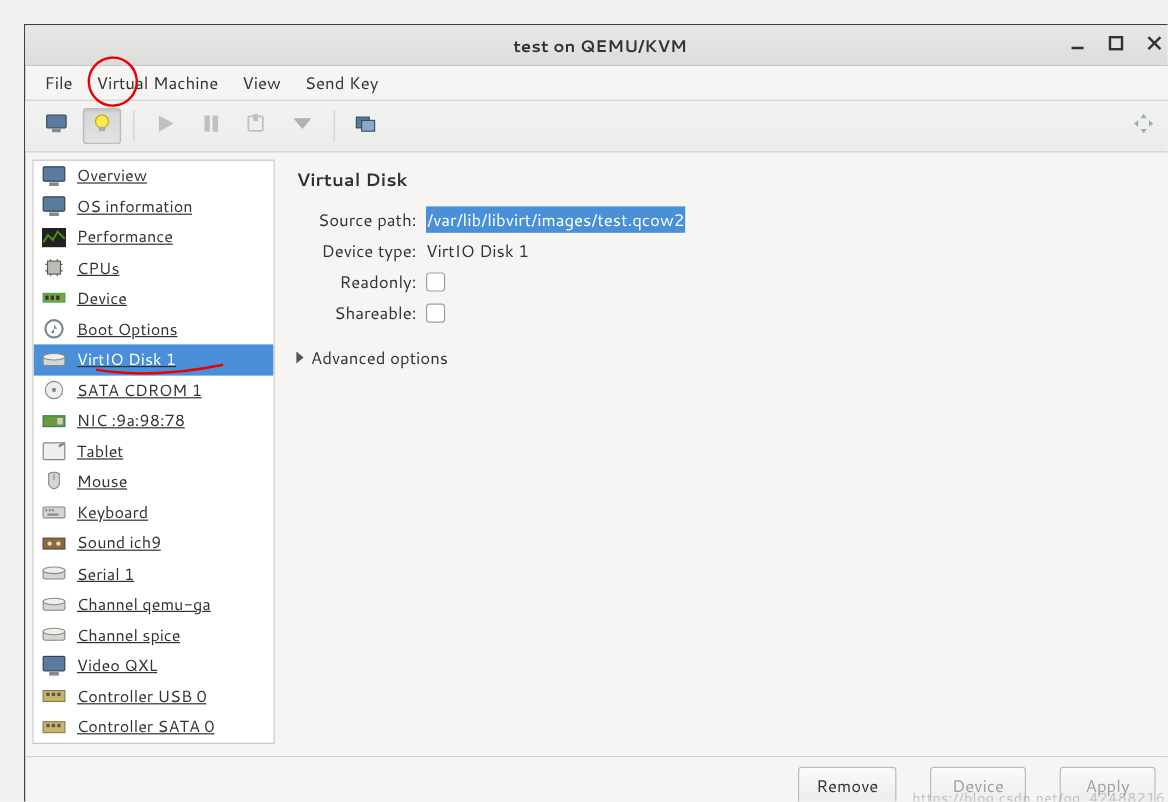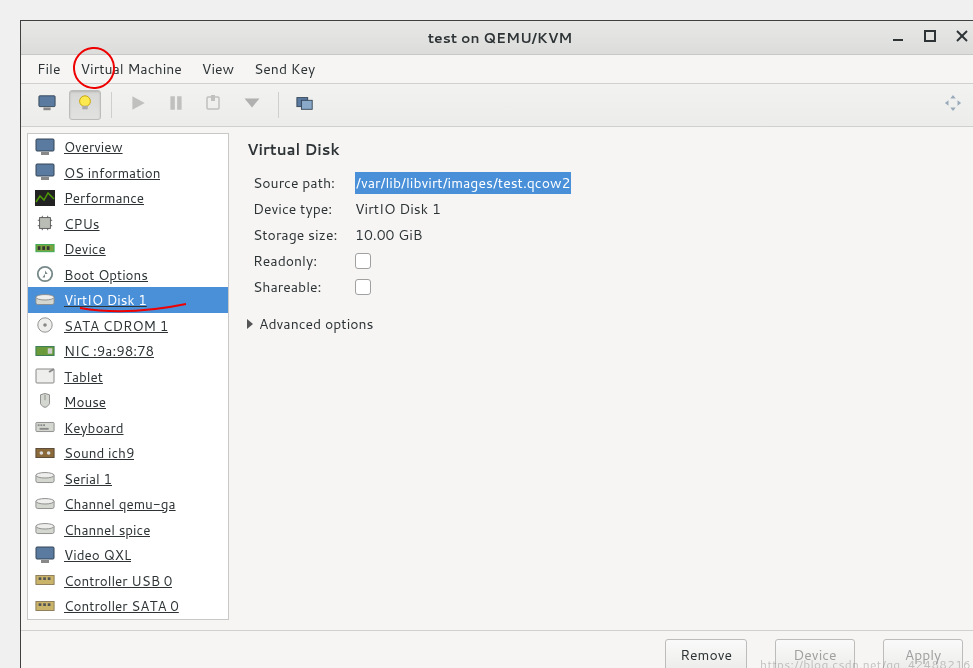--- a/index.html
+++ b/index.html
@@ -176,20 +176,21 @@
     margin-bottom: 10px;
   }
   .fieldrow {
     display: flex;
     align-items: center;
     height: 26px;
     margin-left: 6px;
   }
   .fieldrow .lbl {
     width: 102px;
+    text-align: right;
     padding-right: 8px;
     color: #2e3436;
     font-size: 14px;
   }
   .fieldrow .val {
     font-size: 14px;
   }
   .val.selected-text {
     background: #4a90d9;
     color: #fff;
@@ -559,24 +560,20 @@
       <h2>Virtual Disk</h2>
       <div class="fieldrow">
         <div class="lbl">Source path:</div>
         <div class="val selected-text">/var/lib/libvirt/images/test.qcow2</div>
       </div>
       <div class="fieldrow">
         <div class="lbl">Device type:</div>
         <div class="val">VirtIO Disk 1</div>
       </div>
       <div class="fieldrow">
-        <div class="lbl">Storage size:</div>
-        <div class="val">10.00 GiB</div>
-      </div>
-      <div class="fieldrow">
         <div class="lbl">Readonly:</div>
         <div class="cbx"></div>
       </div>
       <div class="fieldrow">
         <div class="lbl">Shareable:</div>
         <div class="cbx"></div>
       </div>
       <div class="advopts">
         <div class="tri"></div>
         <span>Advanced options</span>

